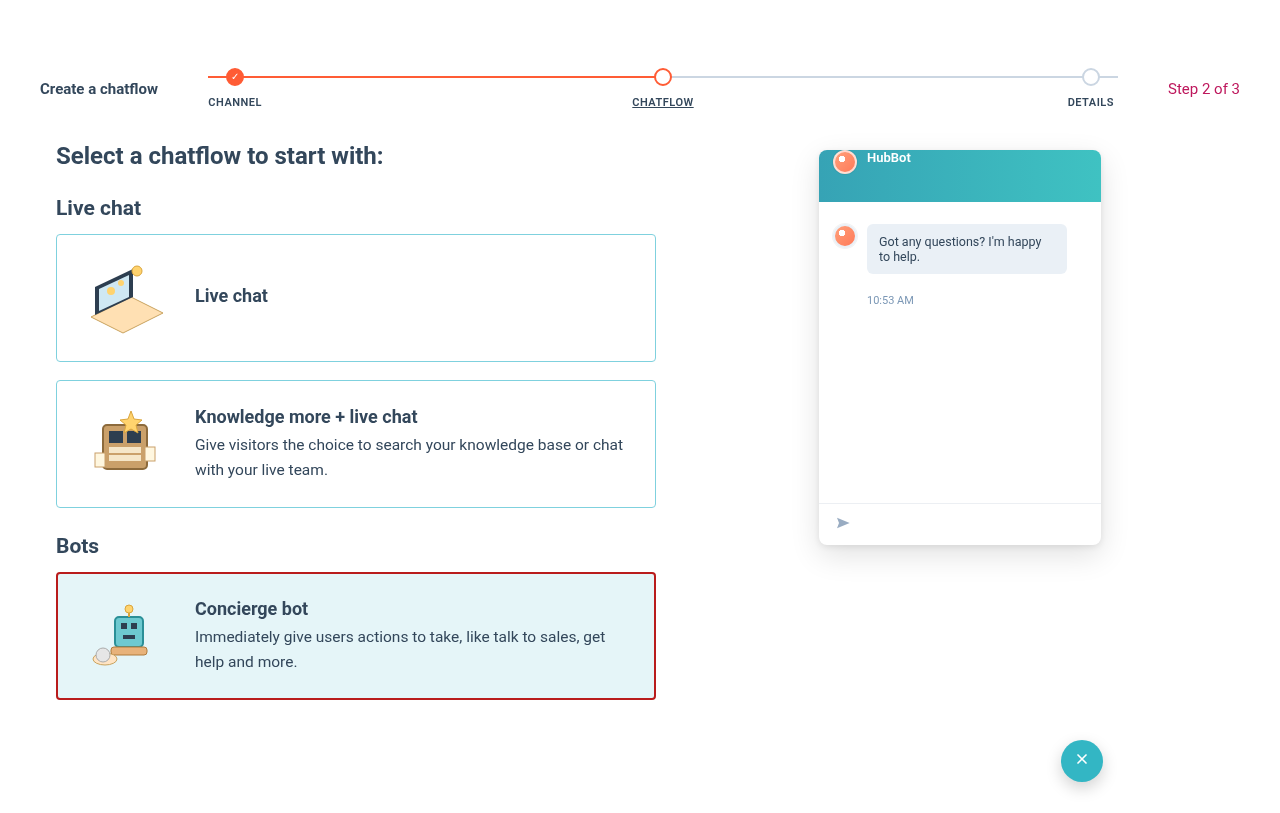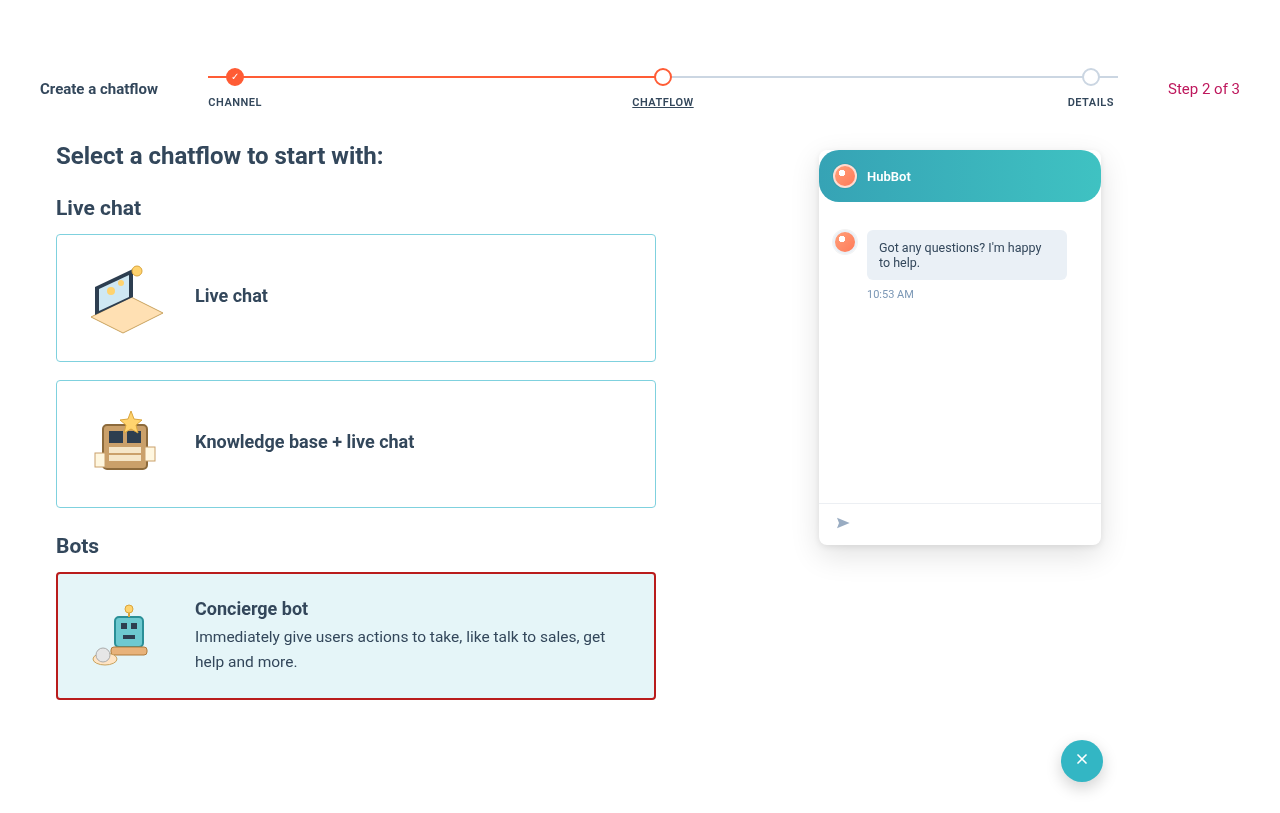--- a/index.html
+++ b/index.html
@@ -137,54 +137,54 @@
     border-radius: 8px;
     background: #fff;
     box-shadow: 0 10px 30px rgba(0,0,0,0.12), 0 2px 6px rgba(0,0,0,0.08);
     overflow: hidden;
     display: flex; flex-direction: column;
     position: relative;
   }
   .chat-header {
     height: 52px;
     background: linear-gradient(90deg,#36a3b5 0%, #3fc2c2 100%);
-    display: flex; align-items: center; gap: 10px;
-    padding: 6px 14px;
+    display: flex; gap: 10px;
+    padding: 0 14px;
     color: #fff;
-    font-size: 13px; font-weight: 600; border-radius: 20px;
+    font-size: 13px; font-weight: 600;
   }
   .chat-avatar-small {
     width: 24px; height: 24px; border-radius: 50%;
     background: radial-gradient(circle at 35% 35%, #fff 18%, transparent 19%), linear-gradient(135deg,#ffa07a,#ff7a59);
     border: 2px solid rgba(255,255,255,0.7);
     box-shadow: 0 0 0 1px rgba(0,0,0,0.05);
   }
   .chat-body {
     flex: 1;
-    padding: 28px 14px;
+    padding: 22px 14px;
     display: flex; flex-direction: column;
     gap: 8px;
   }
   .msg-row { display: flex; gap: 8px; }
   .msg-row .avatar-col { width: 26px; }
   .msg-row .msg-col { flex: 1; display: flex; flex-direction: column; gap: 8px; }
   .bubble {
     background: #eaf0f6;
     border-radius: 6px;
     padding: 10px 12px;
     font-size: 12.5px;
     color: #33475b;
     align-self: flex-start;
     max-width: 200px;
   }
   .timestamp {
     font-size: 11px;
     color: #7c98b6;
     margin-left: 0px;
-    margin-top: 0px;
+    margin-top: 12px;
   }
   .chat-footer {
     height: 42px;
     border-top: 1px solid #eceff3;
     display: flex; align-items: center; padding: 0 16px;
     color: #99acc2;
   }
   .close-fab {
     position: absolute;
     right: -2px;
@@ -258,21 +258,22 @@
             <rect x="28" y="28" width="14" height="12" fill="#2d3e50"></rect>
             <rect x="46" y="28" width="14" height="12" fill="#2d3e50"></rect>
             <rect x="28" y="44" width="32" height="6" fill="#f5e6c8"></rect>
             <rect x="28" y="52" width="32" height="6" fill="#f5e6c8"></rect>
             <path d="M50 8 l3 8 l8 1 l-6 5 l2 8 l-7 -4 l-7 4 l2 -8 l-6 -5 l8 -1 z" fill="#ffd36e" stroke="#daa53d" stroke-width="1"></path>
             <rect x="14" y="50" width="10" height="14" fill="#fff7e0" stroke="#caa06a"></rect>
             <rect x="64" y="44" width="10" height="14" fill="#fff7e0" stroke="#caa06a"></rect>
           </svg>
         </div>
         <div class="body">
-          <div class="ct">Knowledge base + live chat</div>
+          <div class="ct">Knowledge more + live chat</div>
+          <div class="cd">Give visitors the choice to search your knowledge base or chat with your live team.</div>
         </div>
       </div>
     </div>
 
     <div class="group-title">Bots</div>
     <div class="cards">
       <div class="card selected">
         <div class="thumb">
           <svg class="illus" viewBox="0 0 90 82">
             <rect x="34" y="22" width="28" height="30" rx="4" fill="#6dc9d0" stroke="#2a8f97" stroke-width="2"></rect>

